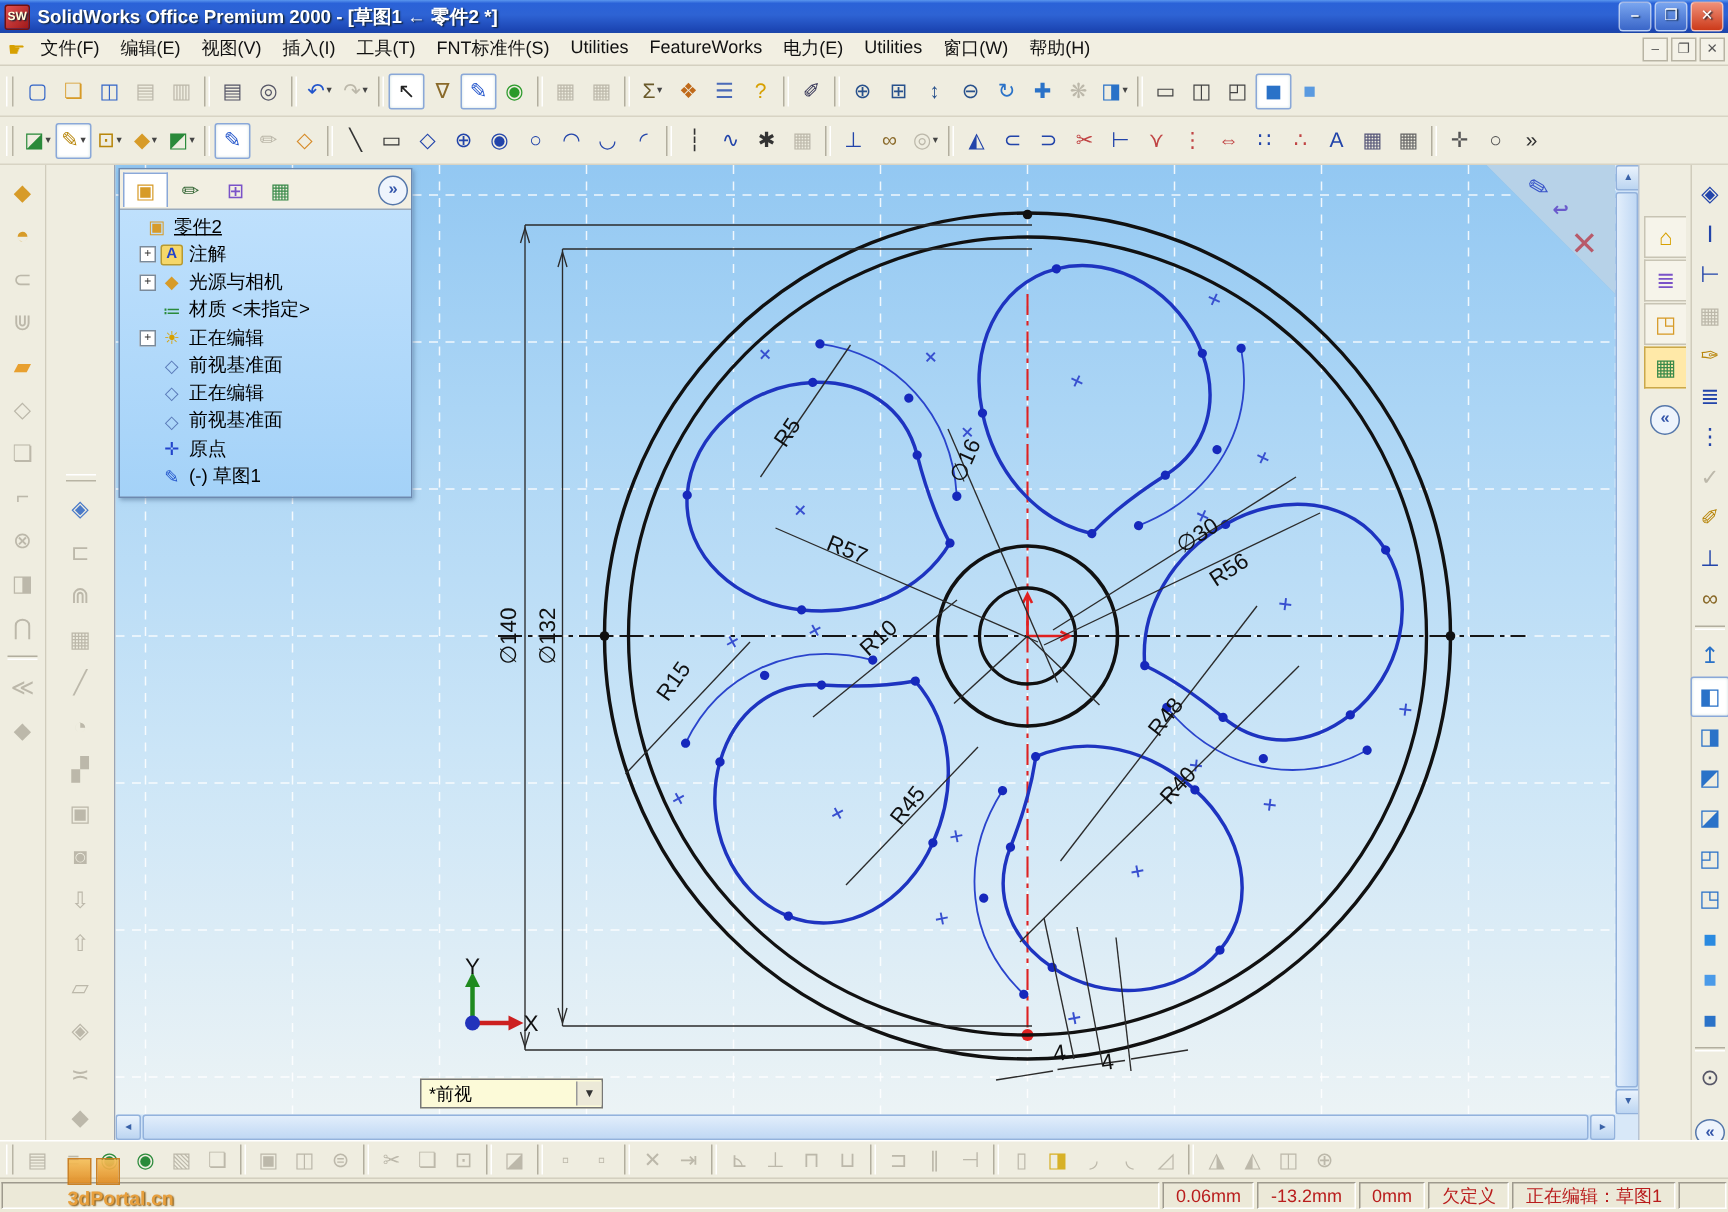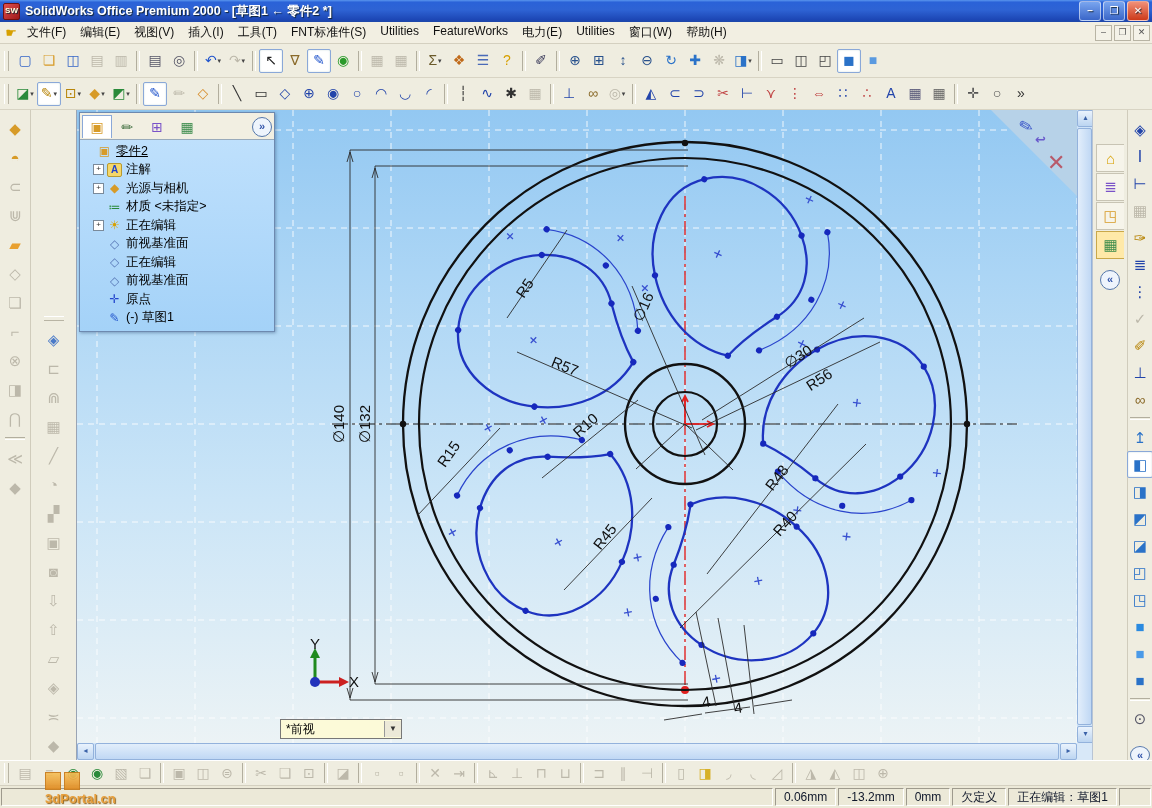--- a/index.html
+++ b/index.html
@@ -98,21 +98,21 @@
   .ttab{width:27px;height:26px;display:flex;align-items:center;justify-content:center;font-size:15px;
     border:1px solid #c8c4b4;border-right:none;background:#f6f4ea;margin-bottom:1px;}
   .ttab.act{background:#ffe9a8;border-color:#caa84a;}
   .taskstrip .chevcirc{margin-top:10px;}
   .rtb{width:24px;background:#EFEDE0;border-left:1px solid #d0ccbc;display:flex;flex-direction:column;align-items:center;padding-top:6px;}
   .rtb .vtbi{height:25px;}
   .rtb .chevcirc{margin-top:14px;}
 
   
   .bottomrow{height:26px;display:flex;align-items:center;background:#EFEDE0;border-top:1px solid #fff;padding:0 2px;}
-  .statusbar{height:22px;display:flex;align-items:stretch;background:#ECE9D8;border-top:1px solid #d4d0c0;font-size:12px;color:#0f172a;}
+  .statusbar{height:22px;display:flex;align-items:stretch;background:#ECE9D8;border-top:1px solid #d4d0c0;font-size:12px;color:#b91c1c;}
   .scell{border:1px solid;border-color:#9e9a8d #fff #fff #9e9a8d;margin:2px 1px;display:flex;align-items:center;padding:0 8px;white-space:nowrap;}
   .scell.grow{flex:1;}
 
   
   .wm{position:absolute;left:2px;bottom:2px;z-index:50;pointer-events:none;opacity:.92;margin-left:43px;}
   .wm .bars{display:flex;gap:3px;margin-bottom:1px;}
   .wm .bar{width:14px;height:16px;background:linear-gradient(180deg,#f6c05a,#e08a20);border:1px solid #c87a18;}
   .wm .txt{color:#e89a30;font-weight:bold;font-size:13px;text-shadow:1px 1px 1px #8a5a10;}
 </style>
 </head>

